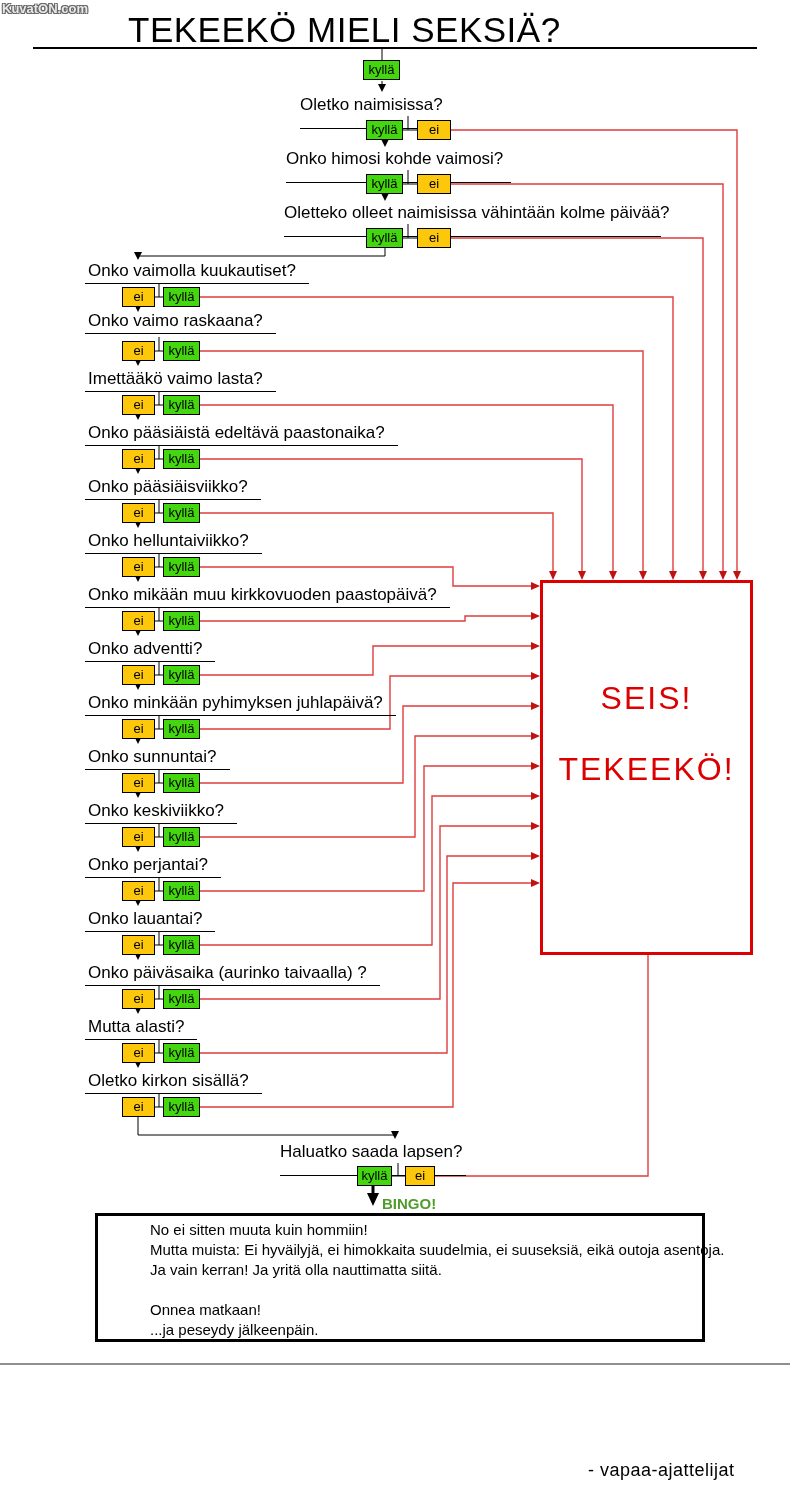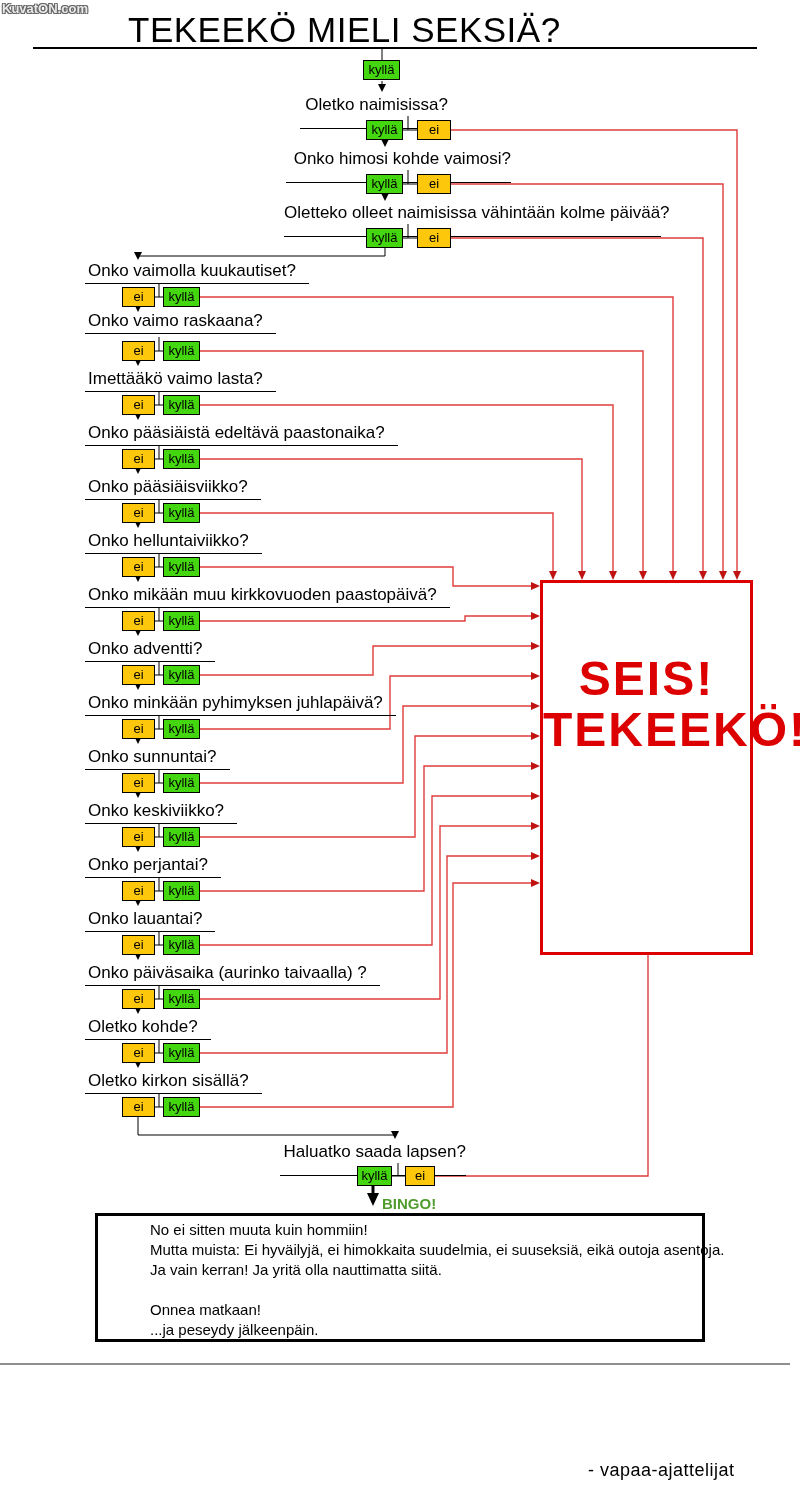--- a/index.html
+++ b/index.html
@@ -8,27 +8,27 @@
   .abs{position:absolute;}
   .watermark{left:2px;top:1px;font-size:13px;font-weight:bold;color:#e8e8e8;
      text-shadow:-1px -1px 0 #666,1px -1px 0 #666,-1px 1px 0 #666,1px 1px 0 #666;}
   .title{left:110px;top:10px;font-size:35px;font-weight:400;letter-spacing:0.5px;white-space:nowrap;margin-left:18px;}
   .title-underline{left:33px;top:47px;width:724px;height:2px;background:#000;}
   svg.wires{position:absolute;left:0;top:0;}
   .btn{position:absolute;height:20px;border:1px solid #000;box-sizing:border-box;
        font-size:13px;line-height:18px;text-align:center;}
   .green{background:#44d60e;}
   .yellow{background:#fdc70c;}
-  .tq{position:absolute;text-align:right;font-size:17px;line-height:20px;
+  .tq{position:absolute;text-align:left;font-size:17px;line-height:20px;
       border-bottom:1px solid #000;padding-bottom:13px;white-space:nowrap;}
   .lq{position:absolute;left:85px;font-size:17px;line-height:20px;white-space:nowrap;
       padding:0 13px 2px 3px;border-bottom:1px solid #000;}
   .stopbox{position:absolute;left:540px;top:580px;width:207px;height:299px;
       border:3px solid #dd0000;background:#fff;text-align:center;padding-top:70px;box-sizing:content-box;}
-  .stopbox .line{font-size:48px;line-height:51px;font-weight:bold;color:#dd0000;letter-spacing:2px;}
+  .stopbox .line{font-size:32px;line-height:51px;font-weight:normal;color:#dd0000;letter-spacing:2px;margin-top:20px;}
   .bingo{position:absolute;left:382px;top:1195px;font-size:15px;font-weight:bold;color:#4f9c2c;}
   .resultbox{position:absolute;left:95px;top:1213px;width:610px;height:129px;box-sizing:border-box;
       border:3px solid #000;background:#fff;padding:4px 8px;}
   .rb-line{font-size:15px;line-height:20px;min-height:20px;white-space:nowrap;margin-left:44px;}
   .footer-sep{left:0;top:1363px;width:790px;height:2px;background:#8f8f8f;}
   .footer-text{left:50px;top:1398px;width:575px;font-size:17px;line-height:28px;word-spacing:4px;}
   .signature{left:588px;top:1460px;font-size:18px;letter-spacing:0.5px;}
 </style>
 </head>
 <body>
@@ -187,21 +187,21 @@
   <div class="btn green" style="left:163px;top:881px;width:37px">kyllä</div>
 
   <div class="lq" style="top:909px">Onko lauantai?</div>
   <div class="btn yellow" style="left:122px;top:935px;width:33px">ei</div>
   <div class="btn green" style="left:163px;top:935px;width:37px">kyllä</div>
 
   <div class="lq" style="top:963px">Onko päiväsaika (aurinko taivaalla) ?</div>
   <div class="btn yellow" style="left:122px;top:989px;width:33px">ei</div>
   <div class="btn green" style="left:163px;top:989px;width:37px">kyllä</div>
 
-  <div class="lq" style="top:1017px">Oletko kohde?</div>
+  <div class="lq" style="top:1017px">Mutta alasti?</div>
   <div class="btn yellow" style="left:122px;top:1043px;width:33px">ei</div>
   <div class="btn green" style="left:163px;top:1043px;width:37px">kyllä</div>
 
   <div class="lq" style="top:1071px">Oletko kirkon sisällä?</div>
   <div class="btn yellow" style="left:122px;top:1097px;width:33px">ei</div>
   <div class="btn green" style="left:163px;top:1097px;width:37px">kyllä</div>
 
   <div class="tq" style="left:280px;top:1142px;width:186px">Haluatko saada lapsen?</div>
   <div class="btn green" style="left:357px;top:1166px;width:35px">kyllä</div>
   <div class="btn yellow" style="left:405px;top:1166px;width:30px">ei</div>

